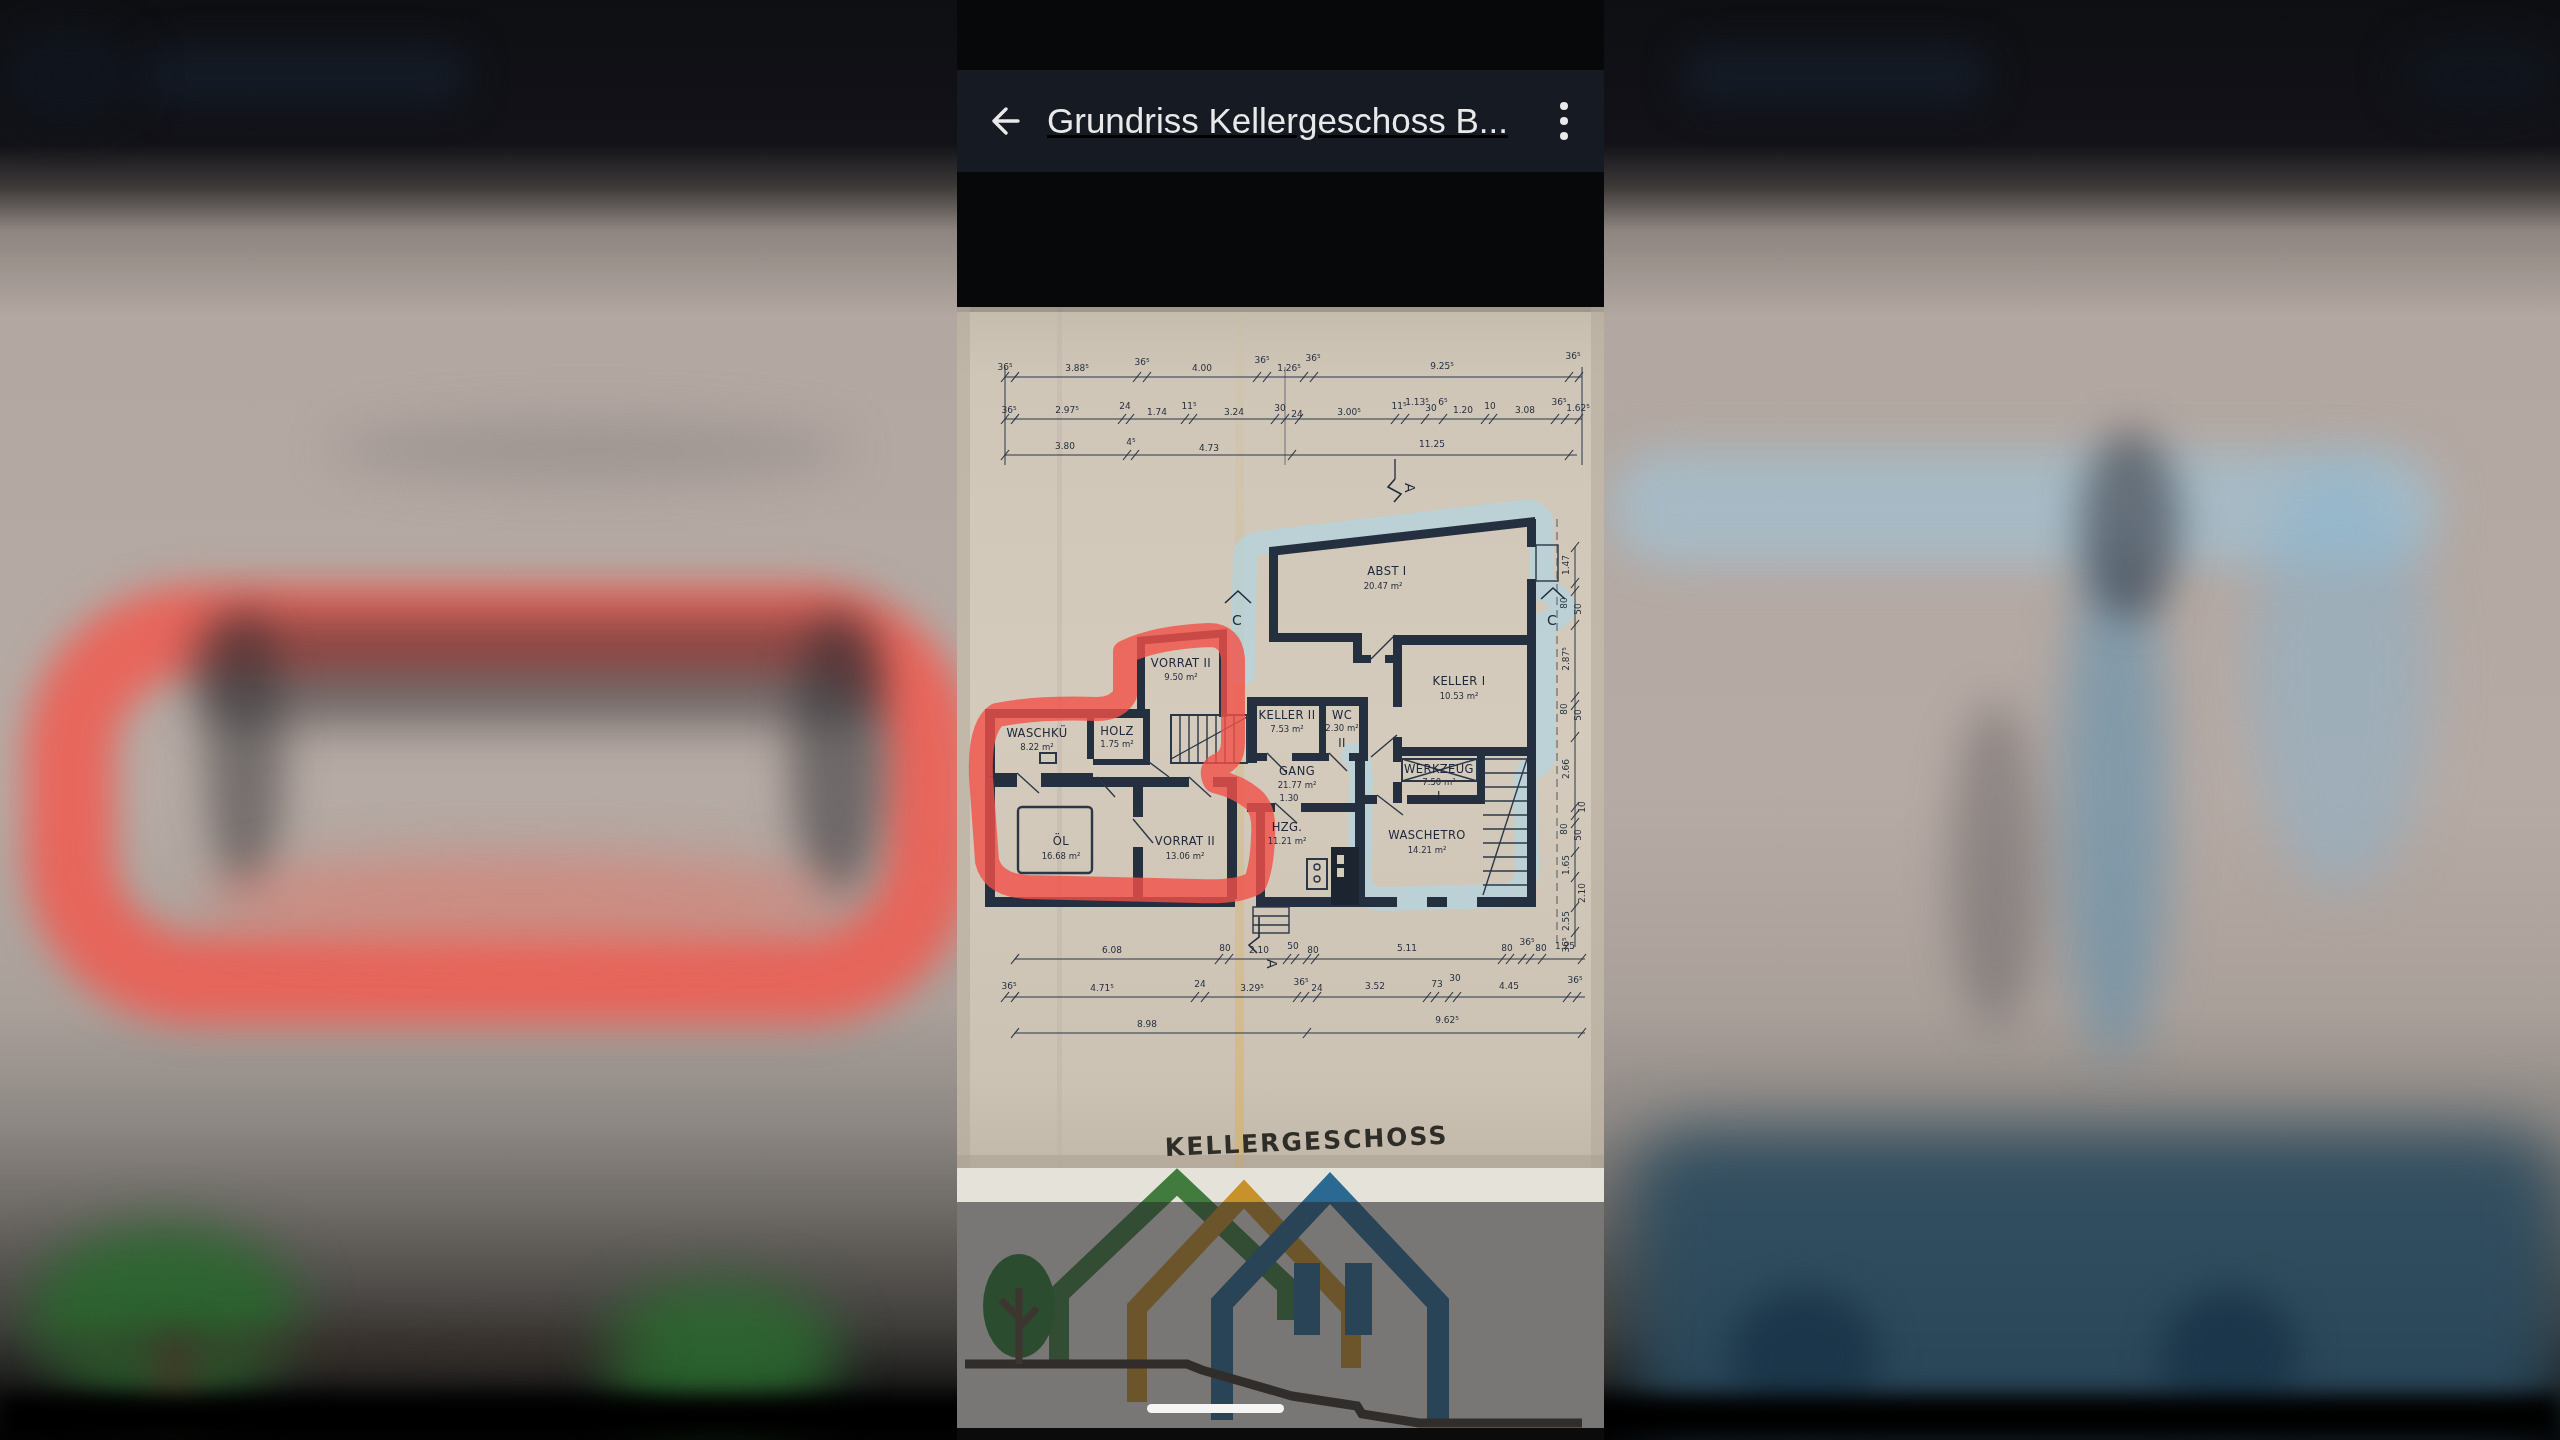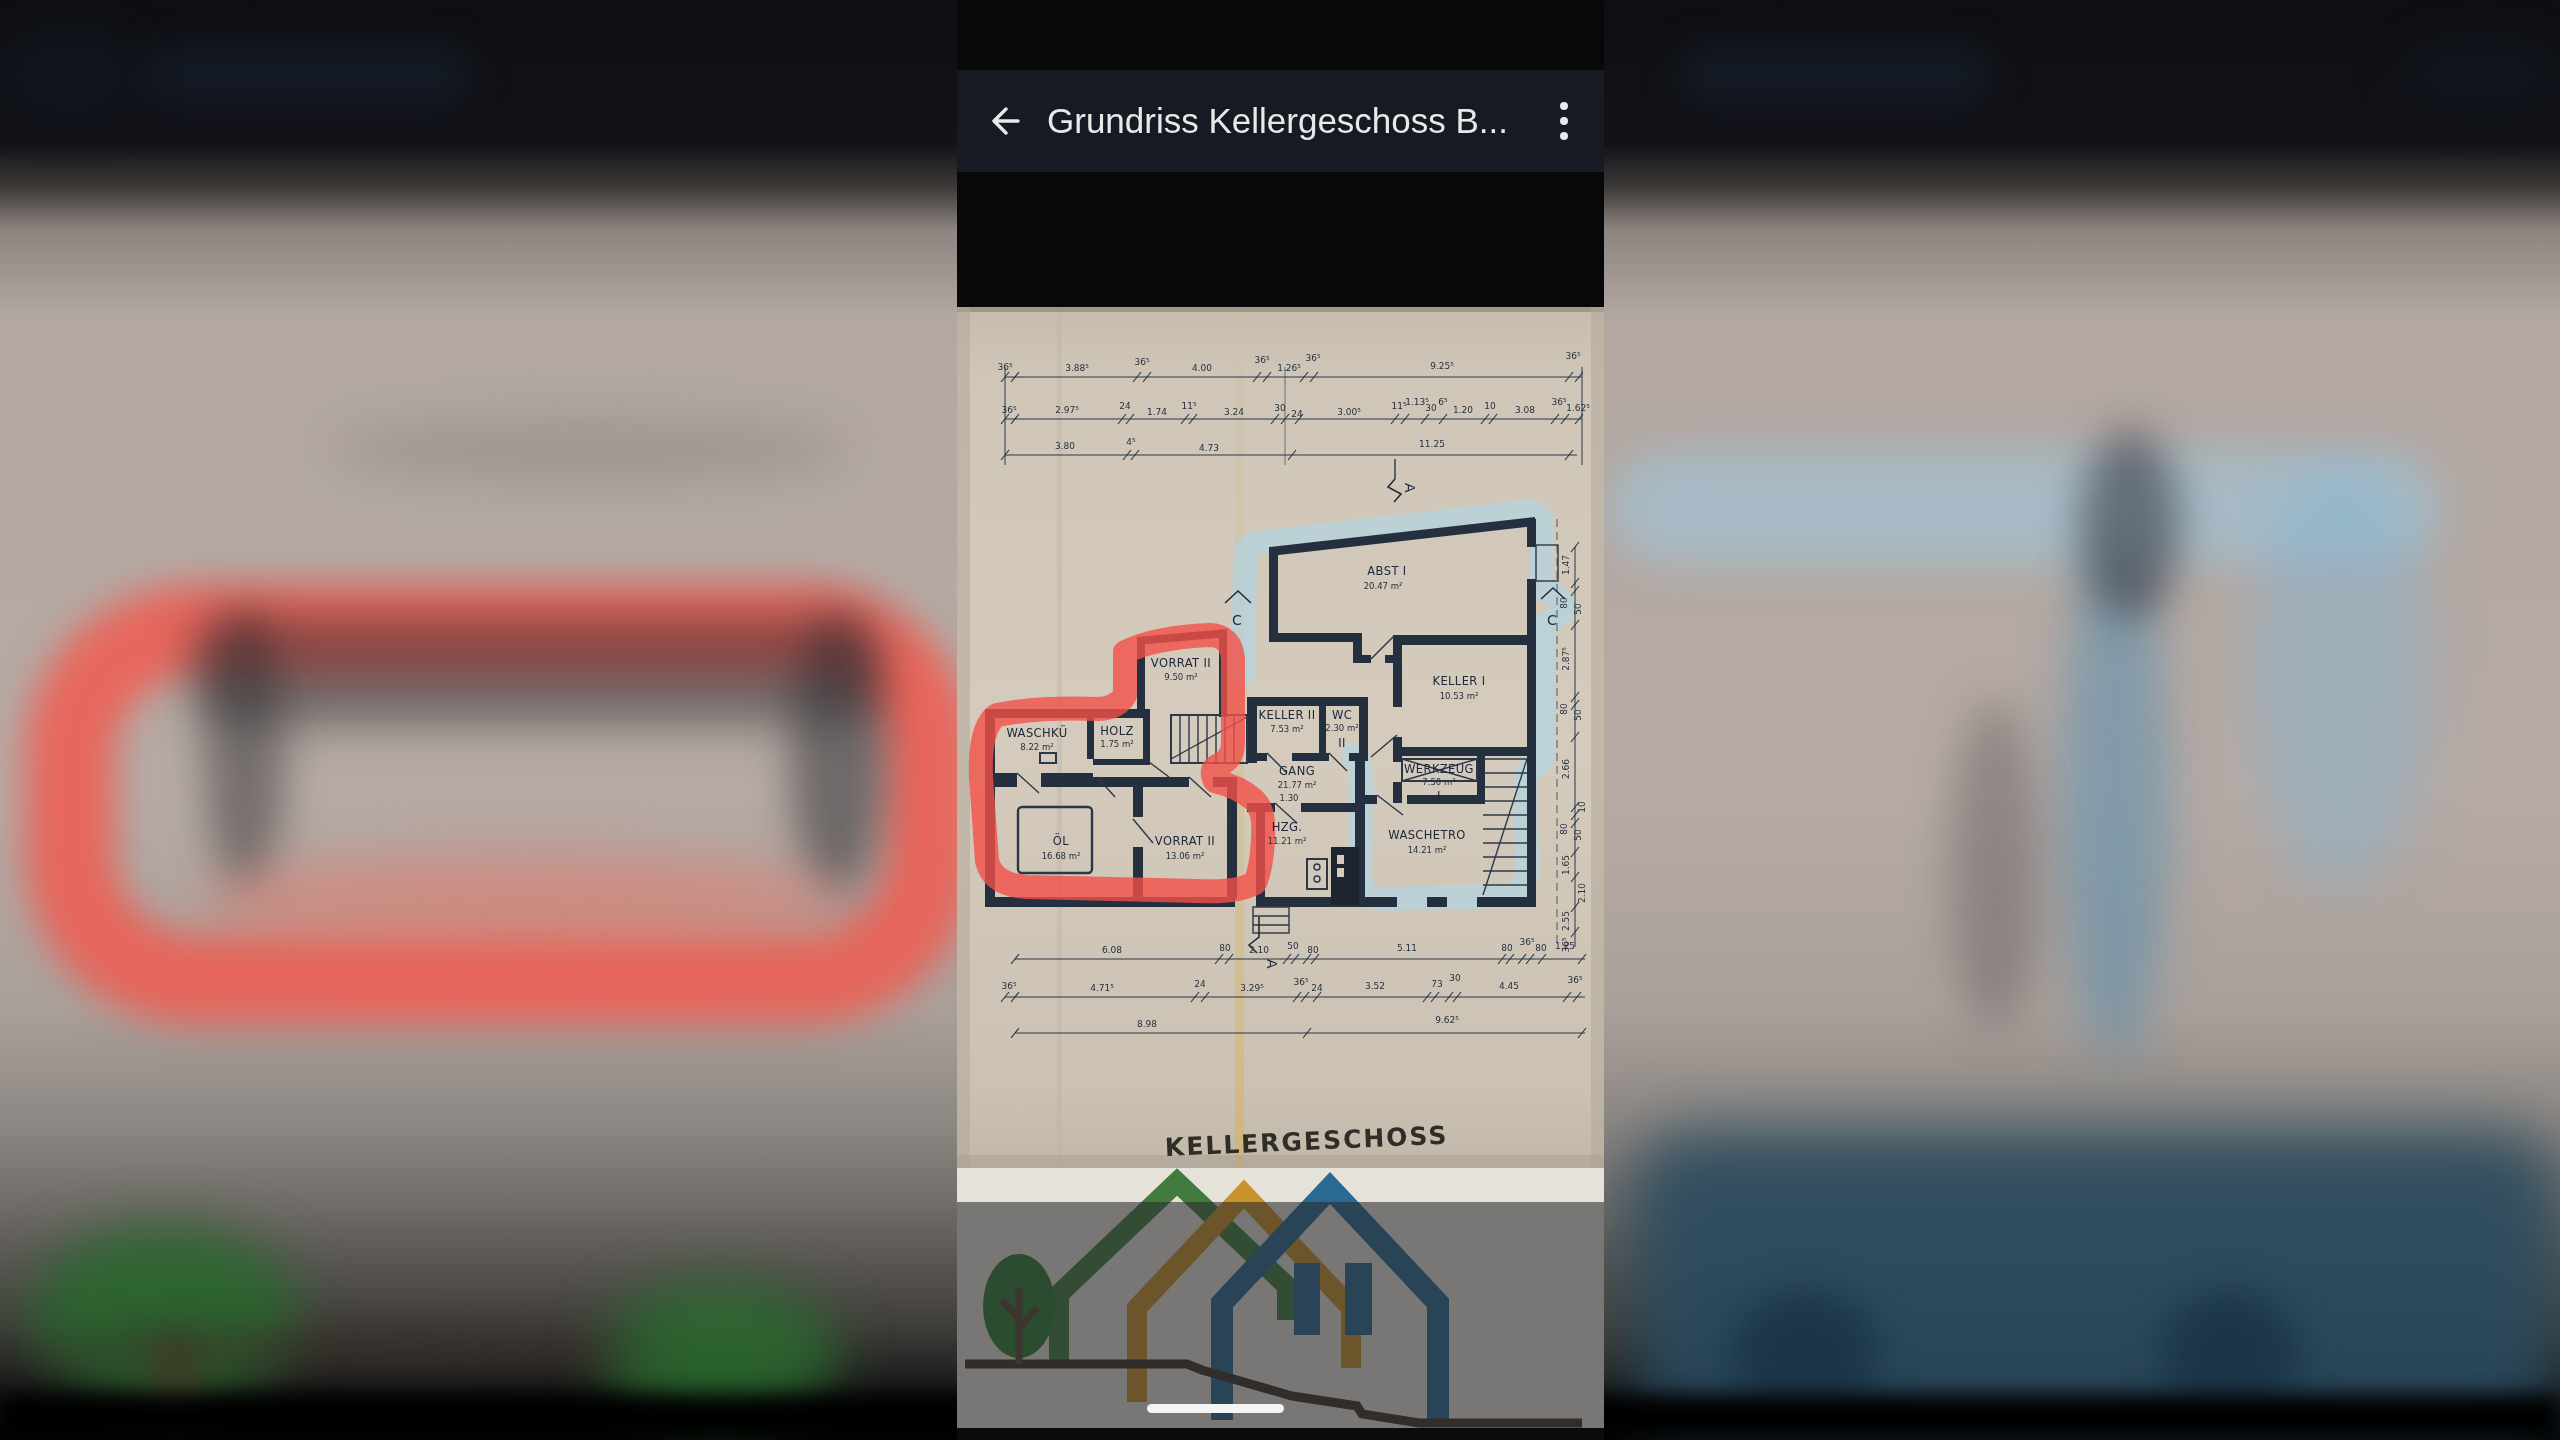--- a/index.html
+++ b/index.html
@@ -9,21 +9,21 @@
   #bg-base{position:absolute;inset:0;
     background:linear-gradient(180deg,#0e0f13 0%,#121218 10%,#3d3a38 13%,#8e8580 16%,
       #b2a7a1 22%,#b6aaa4 55%,#aaa09a 70%,#8d8884 78%,#6e6a66 84%,#403e3b 92%,
       #141414 97%,#050505 100%);}
   .blob{position:absolute;border-radius:50%;}
   #red-ring{position:absolute;left:25px;top:585px;width:950px;height:440px;
     border:90px solid rgba(243,88,77,.82);border-radius:170px;filter:blur(18px);box-sizing:border-box;}
   
   #phone{position:absolute;left:957px;top:0;width:647px;height:1440px;background:#07080a;}
   #appbar{position:absolute;left:0;top:70px;width:647px;height:102px;background:#161a22;
-    display:flex;align-items:center;}
+    display:flex;align-items:center;text-decoration:underline;}
   #appbar .back{width:90px;display:flex;justify-content:center;cursor:pointer;}
   #appbar .title{flex:1;color:#e9e9ea;font-size:35px;font-weight:400;
     white-space:nowrap;overflow:hidden;}
   #appbar .kebab{width:80px;display:flex;justify-content:center;cursor:pointer;}
   #paper{position:absolute;left:0;top:307px;width:647px;height:861px;}
   #logostrip{position:absolute;left:0;top:1168px;width:647px;height:272px;background:#e5e2da;overflow:hidden;}
   #scrim{position:absolute;left:0;top:34px;width:647px;height:226px;background:rgba(42,42,44,.58);}
   #navbar-black{position:absolute;left:0;top:260px;width:647px;height:12px;background:#0b0b0b;}
   #home-pill{position:absolute;left:190px;top:236px;width:137px;height:9px;border-radius:5px;background:#f4f4f4;}
   

